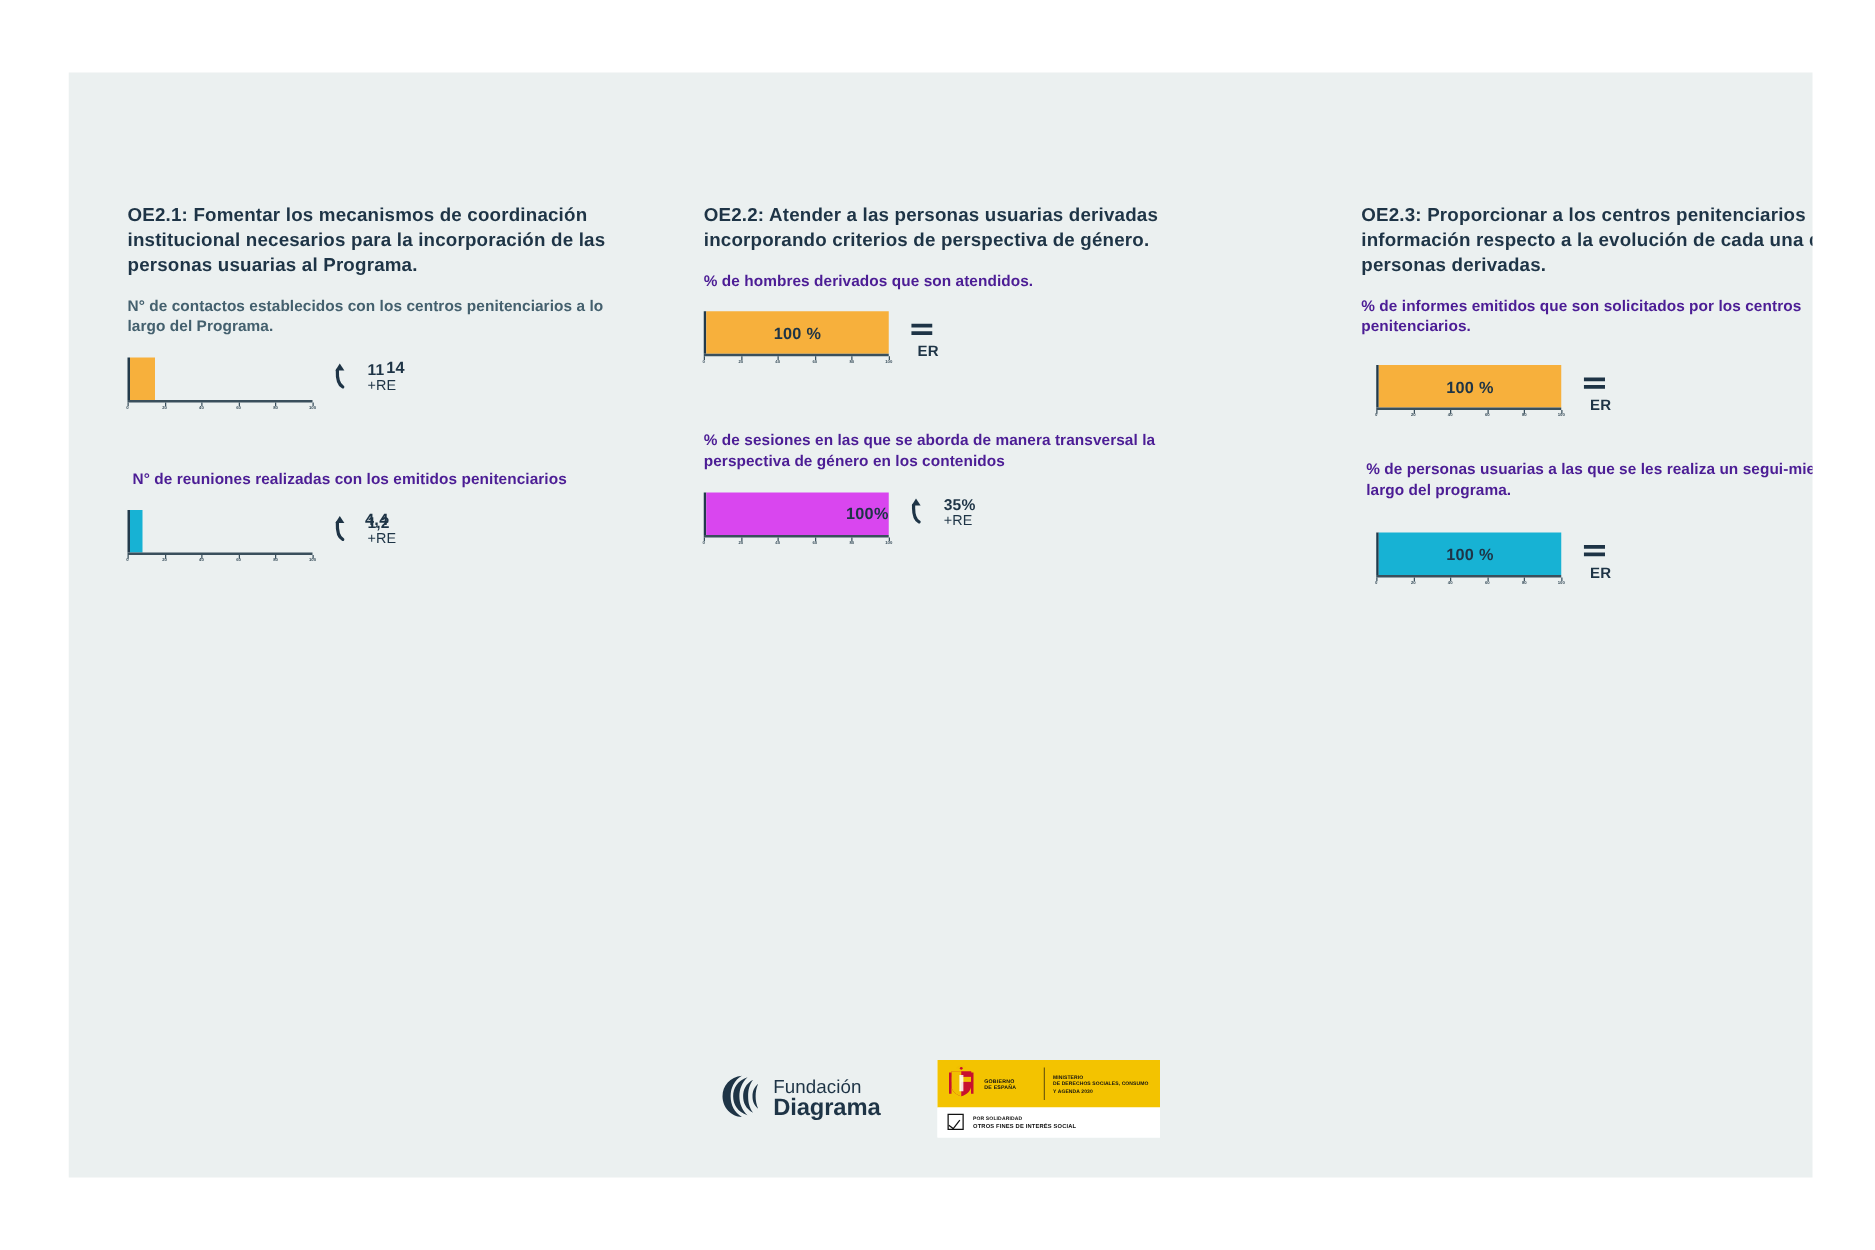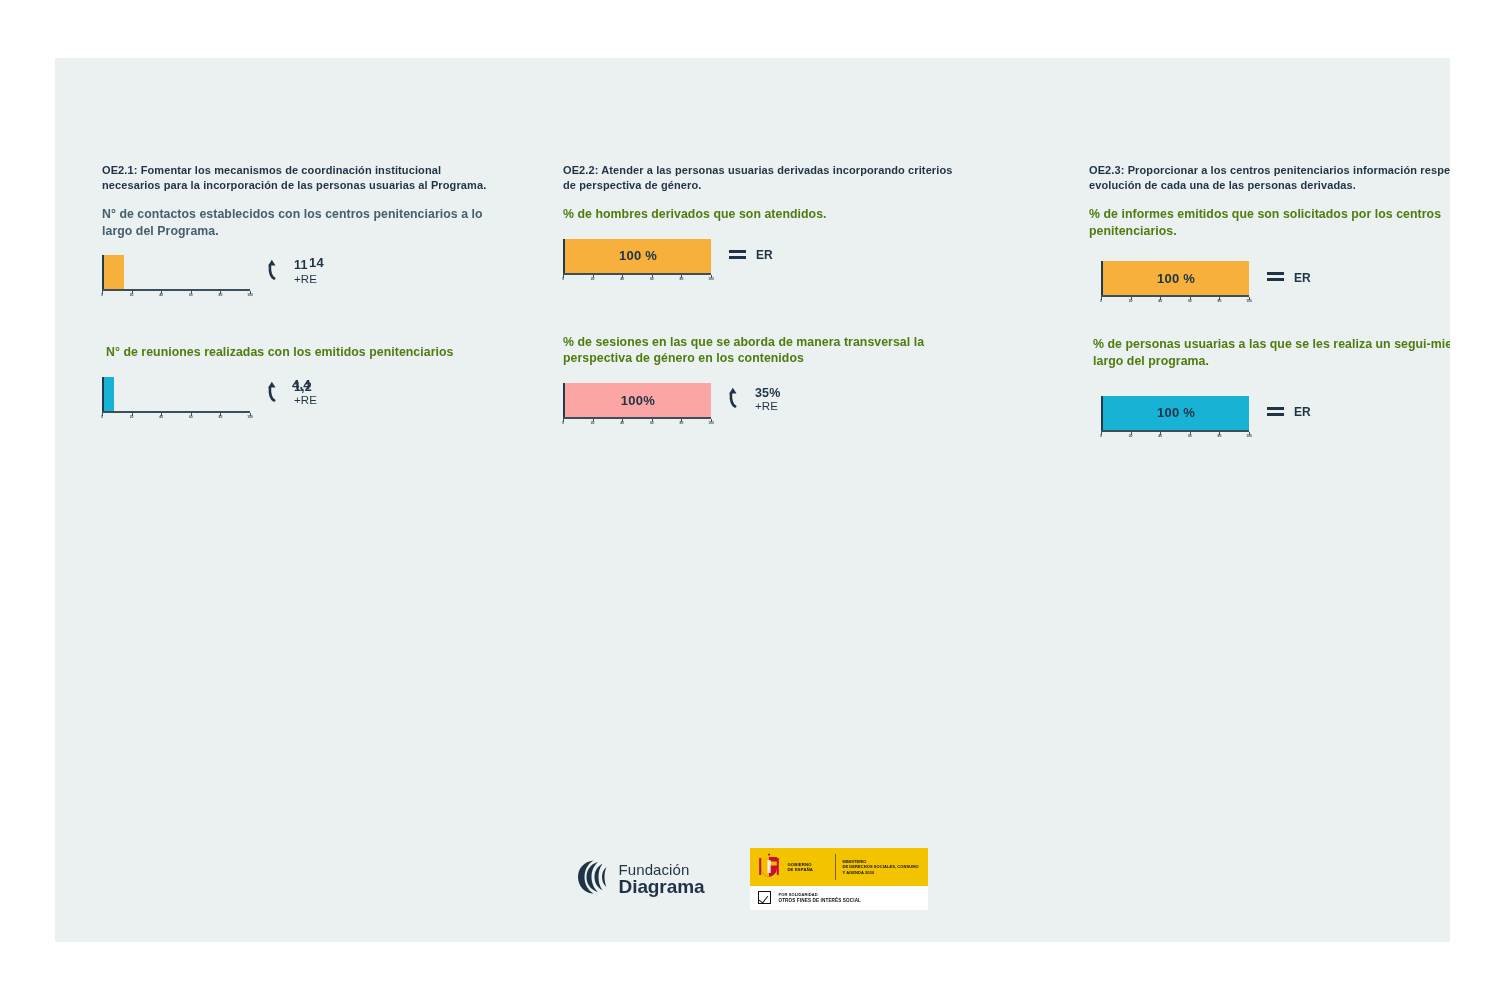--- a/index.html
+++ b/index.html
@@ -24,36 +24,36 @@
   }
   .col {
     position: absolute;
     top: 105px;
   }
   #col1 { left: 47px;  width: 400px; }
   #col2 { left: 508px; width: 400px; }
   #col3 { left: 1034px; width: 420px; }
 
   .obj-title {
-    font-size: 11px;
+    font-size: 15px;
     font-weight: 700;
     line-height: 1.33;
     color: #1E3446;
     letter-spacing: 0.01em;
     margin: 0 0 14px 0;
   }
   .ind-label {
     font-size: 12.3px;
     font-weight: 700;
     line-height: 1.35;
     color: #44606E;
     margin: 0 0 16px 0;
     letter-spacing: 0.005em;
   }
-  .ind-label.light { color: #4d7c0f; }
+  .ind-label.light { color: #4c1d95; }
 
   .block { margin-bottom: 30px; }
 
   
   .chart-row {
     display: flex;
     align-items: flex-start;
   }
   .chart {
     position: relative;
@@ -127,21 +127,21 @@
     font-weight: 700;
     color: #1E3446;
     letter-spacing: 0.01em;
   }
   .marker-sub {
     font-size: 11.5px;
     font-weight: 400;
     color: #1E3446;
     letter-spacing: 0.01em;
   }
-  .marker.eq { align-items: center; padding-top: 8px; }
+  .marker.eq { align-items: center; padding-top: 8px; flex-direction: column; }
   .marker.eq .marker-icon { margin-right: 10px; margin-top: 0; }
   .marker.eq .marker-main { font-size: 12px; }
 
   
   #footer {
     position: absolute;
     left: 0;
     top: 790px;
     width: 1395px;
     display: flex;
@@ -347,21 +347,21 @@
           </span>
         </div>
       </div>
     </div>
 
     <div class="block" style="margin-top:50px;">
       <div class="ind-label light">% de sesiones en las que se aborda de manera transversal la perspectiva de género en los contenidos</div>
       <div class="chart-row">
         <div class="chart" style="width:148px;">
           <div class="plot">
-            <div class="bar" style="width:100%;background:#fca5a5;">
+            <div class="bar" style="width:100%;background:#d946ef;justify-content:flex-end;">
               <span class="bar-value">100%</span>
             </div>
           </div>
           <div class="axis"></div>
           <div class="tickwrap">
             <div class="tick" style="left:0%"></div>
               <div class="tick-lab" style="left:0%">0</div>
             <div class="tick" style="left:20%"></div>
               <div class="tick-lab" style="left:20%">20</div>
             <div class="tick" style="left:40%"></div>

